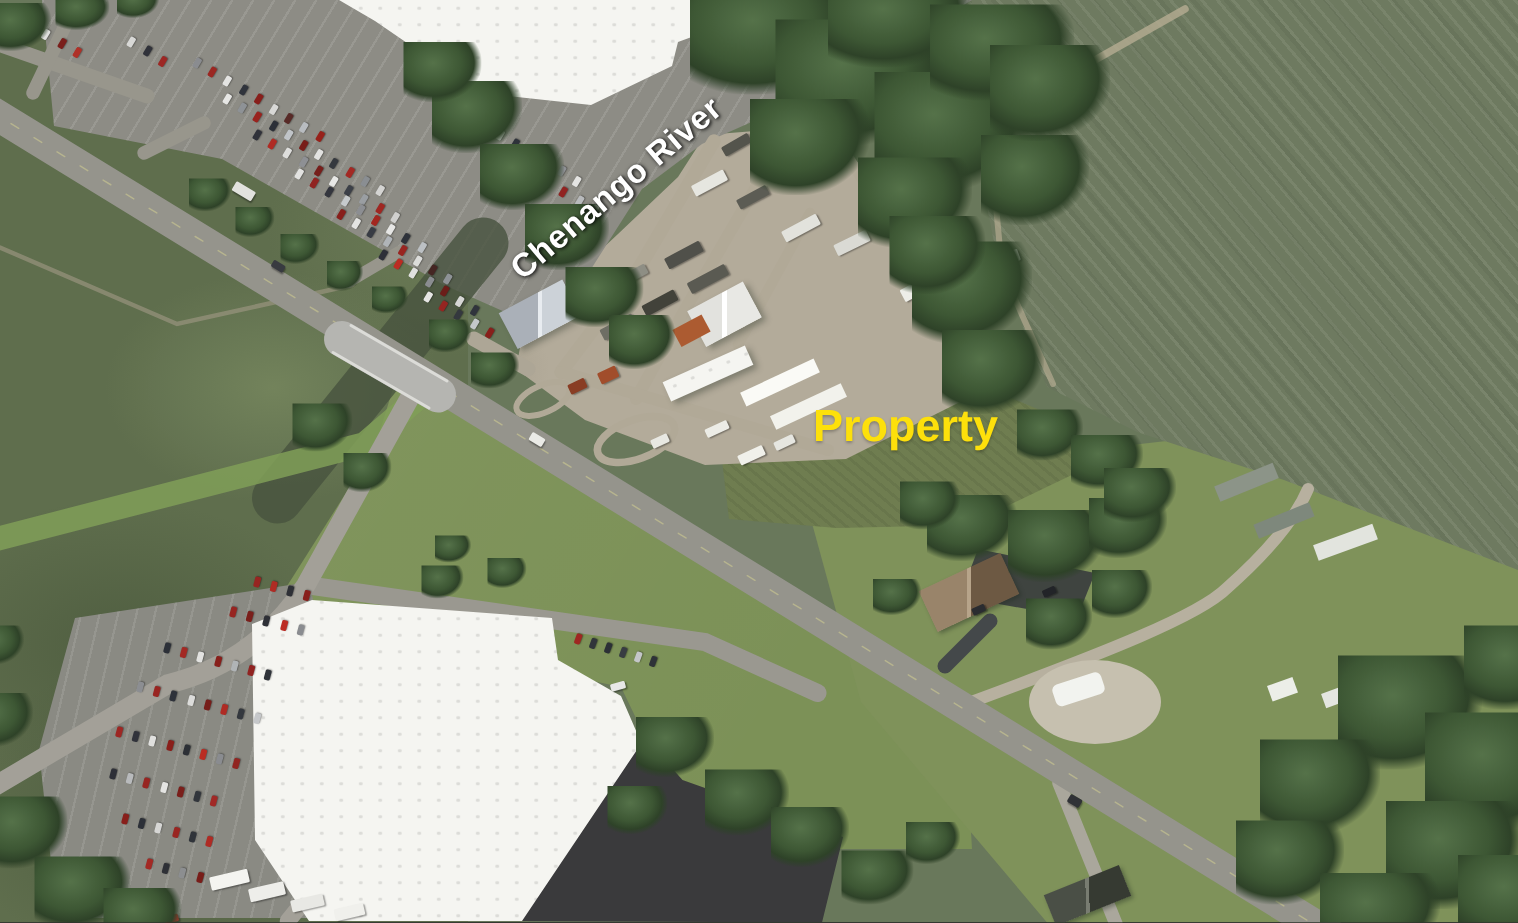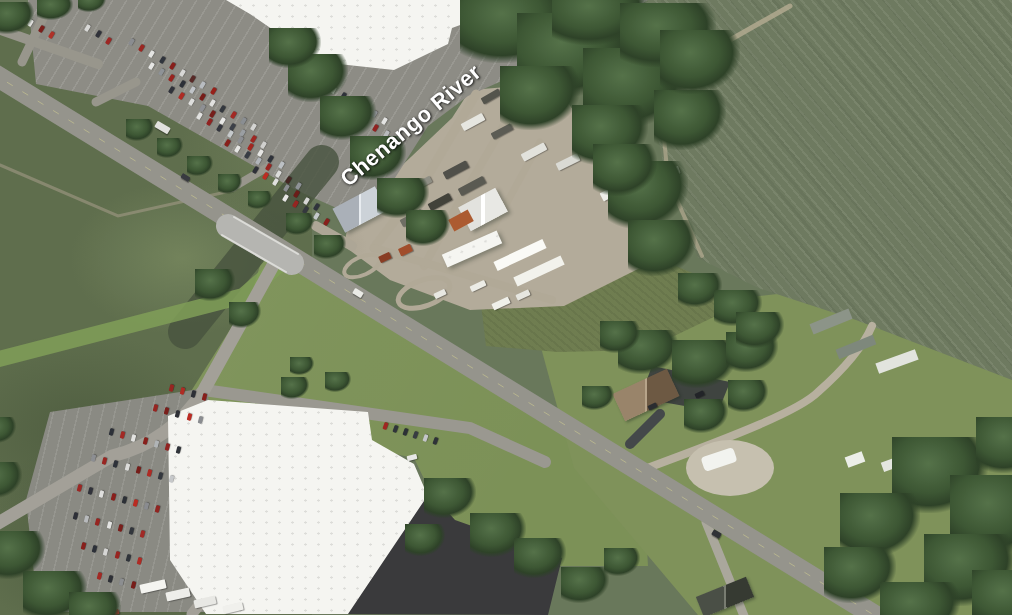--- a/index.html
+++ b/index.html
@@ -45,20 +45,21 @@
     transform:rotate(-40deg);transform-origin:0% 100%;
     text-shadow:0 1px 3px rgba(0,0,0,.65),1px 1px 2px rgba(0,0,0,.5);}
   .label-property{left:542px;top:268px;font-size:30px;font-weight:700;color:#ffe000;
     text-shadow:0 1px 2px rgba(0,0,0,.25);}
 </style>
 </head>
 <body>
 
 <div id="map">
   <div class="label label-river">Chenango River</div>
+  <div class="label label-property">Property</div>
 <div class="zone z-scrub" style="clip-path: polygon(0px 22px, 312px 22px, 312px 615px, 0px 615px);"></div>
     <div class="zone z-lawn2" style="clip-path: polygon(266px 246px, 480px 370px, 644px 496px, 648px 566px, 466px 566px, 414px 458px, 274px 428px, 188px 396px, 250px 298px);"></div>
     <div class="zone z-lawn" style="clip-path: polygon(534px 322px, 830px 288px, 1012px 372px, 1012px 615px, 698px 615px, 574px 468px);"></div>
     <div class="zone z-prop" style="clip-path: polygon(476px 262px, 556px 232px, 642px 252px, 714px 282px, 720px 314px, 645px 350px, 558px 352px, 486px 346px);"></div>
     <div class="zone z-crop" style="clip-path: polygon(644px 0px, 1012px 0px, 1012px 380px, 856px 320px, 758px 288px, 698px 258px, 666px 178px, 648px 88px);"></div>
     <div class="zone z-gravel" style="clip-path: polygon(350px 214px, 412px 156px, 452px 118px, 470px 90px, 546px 84px, 584px 120px, 612px 160px, 652px 226px, 648px 264px, 564px 306px, 470px 310px, 390px 280px, 344px 246px);"></div>
     <div class="zone z-lot1" style="clip-path: polygon(28px 0px, 648px 0px, 558px 56px, 468px 96px, 428px 126px, 386px 192px, 350px 214px, 296px 190px, 148px 106px, 36px 84px);"></div>
     <div class="zone z-lot2" style="clip-path: polygon(50px 412px, 206px 388px, 216px 432px, 236px 612px, 38px 612px, 26px 500px);"></div>
     <div class="zone z-dark" style="clip-path: polygon(652px 366px, 730px 382px, 718px 412px, 640px 398px);"></div>
     <svg width="1012" height="615" class="layer">

